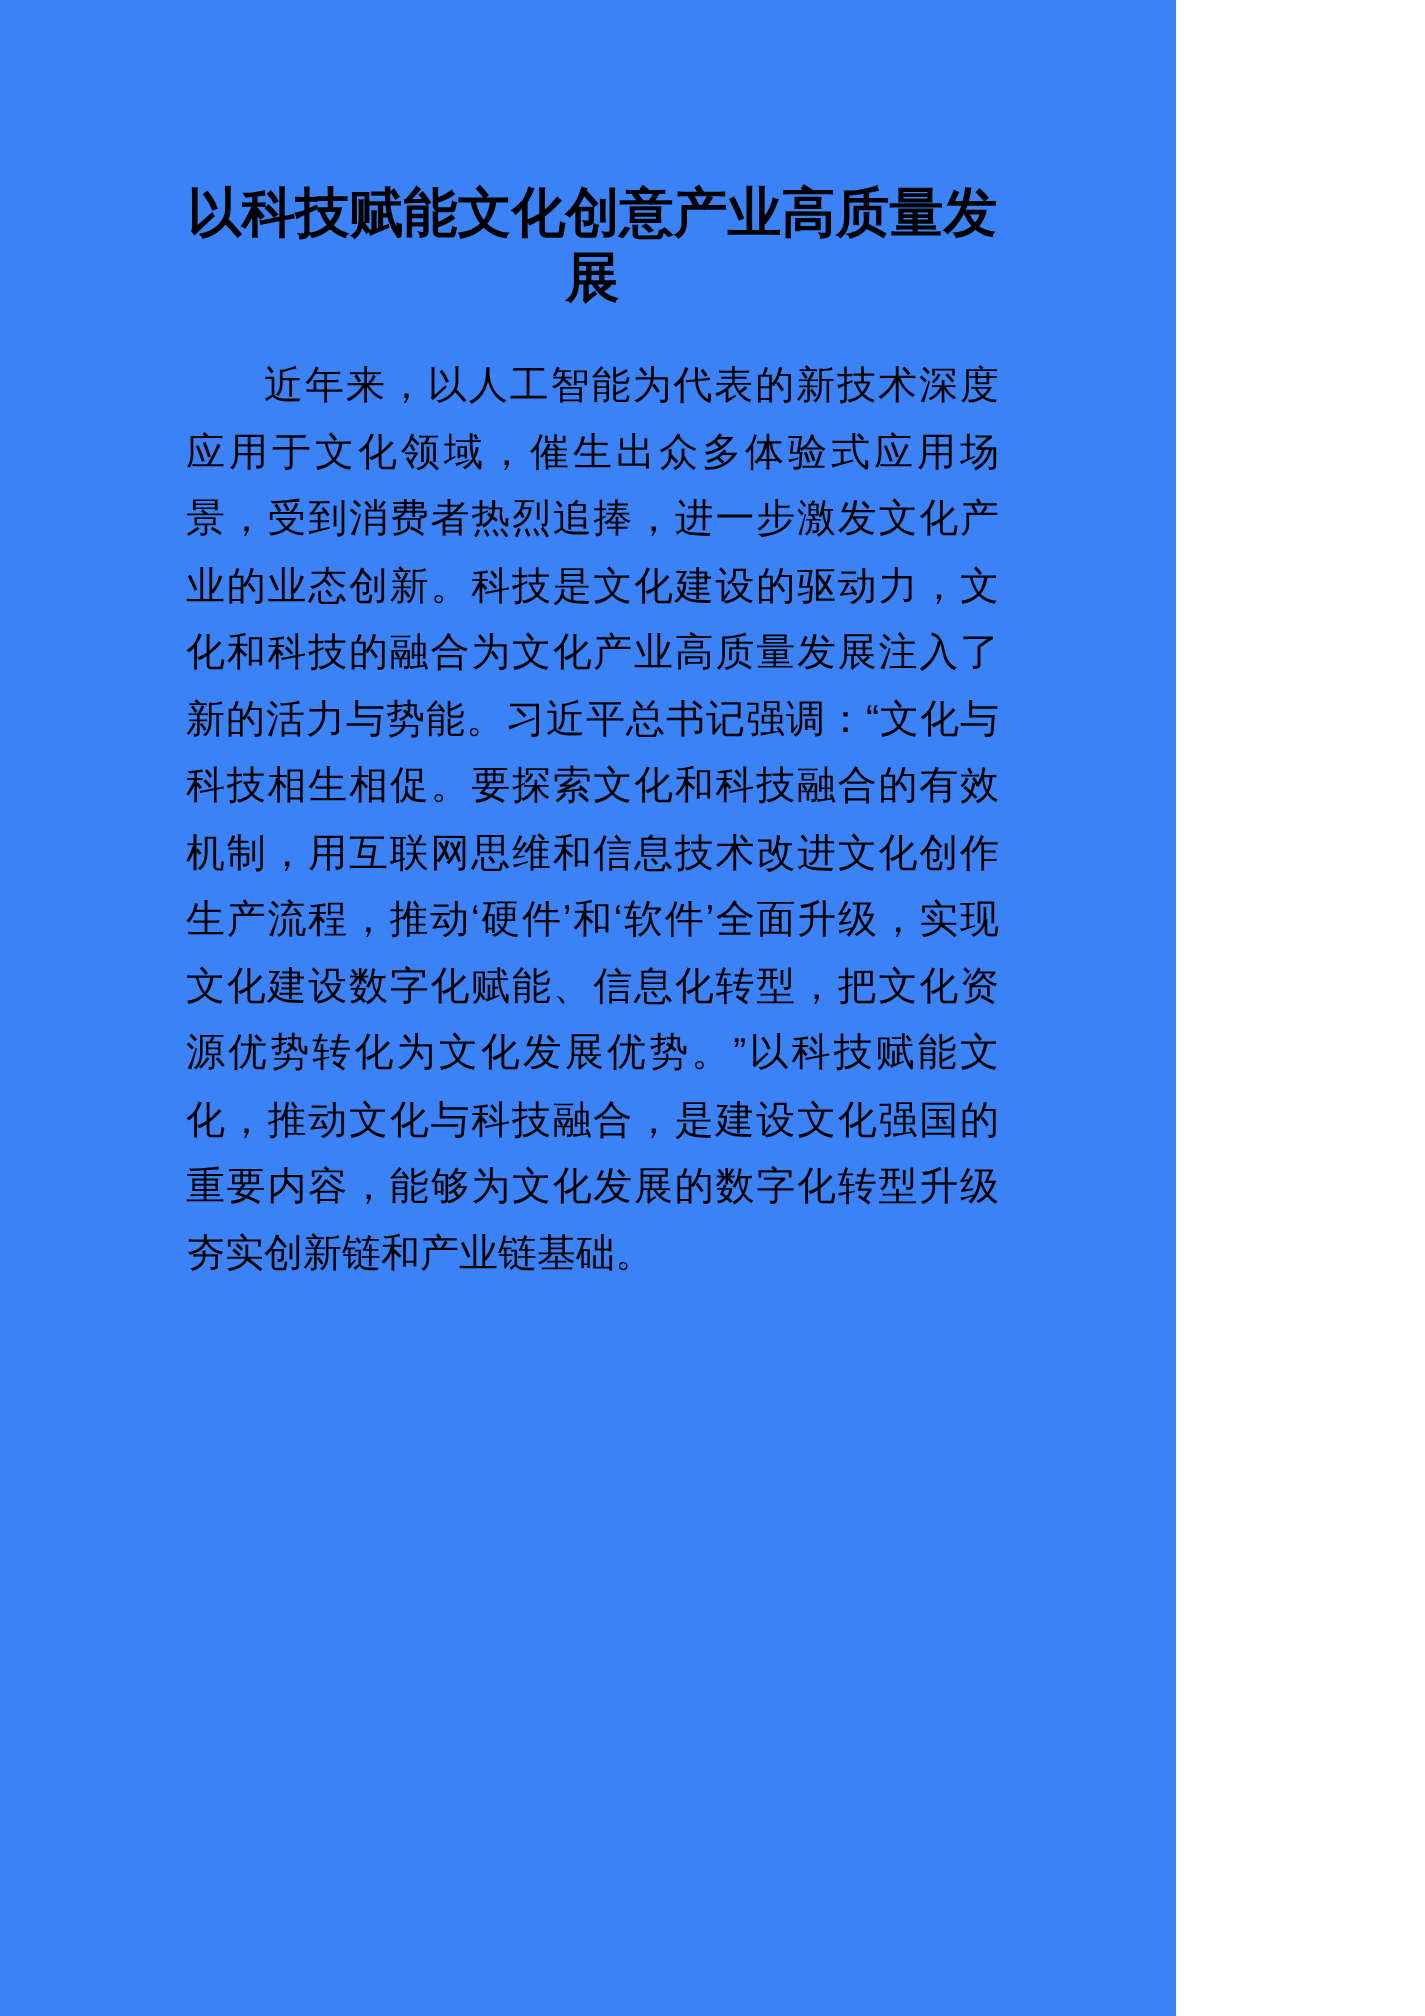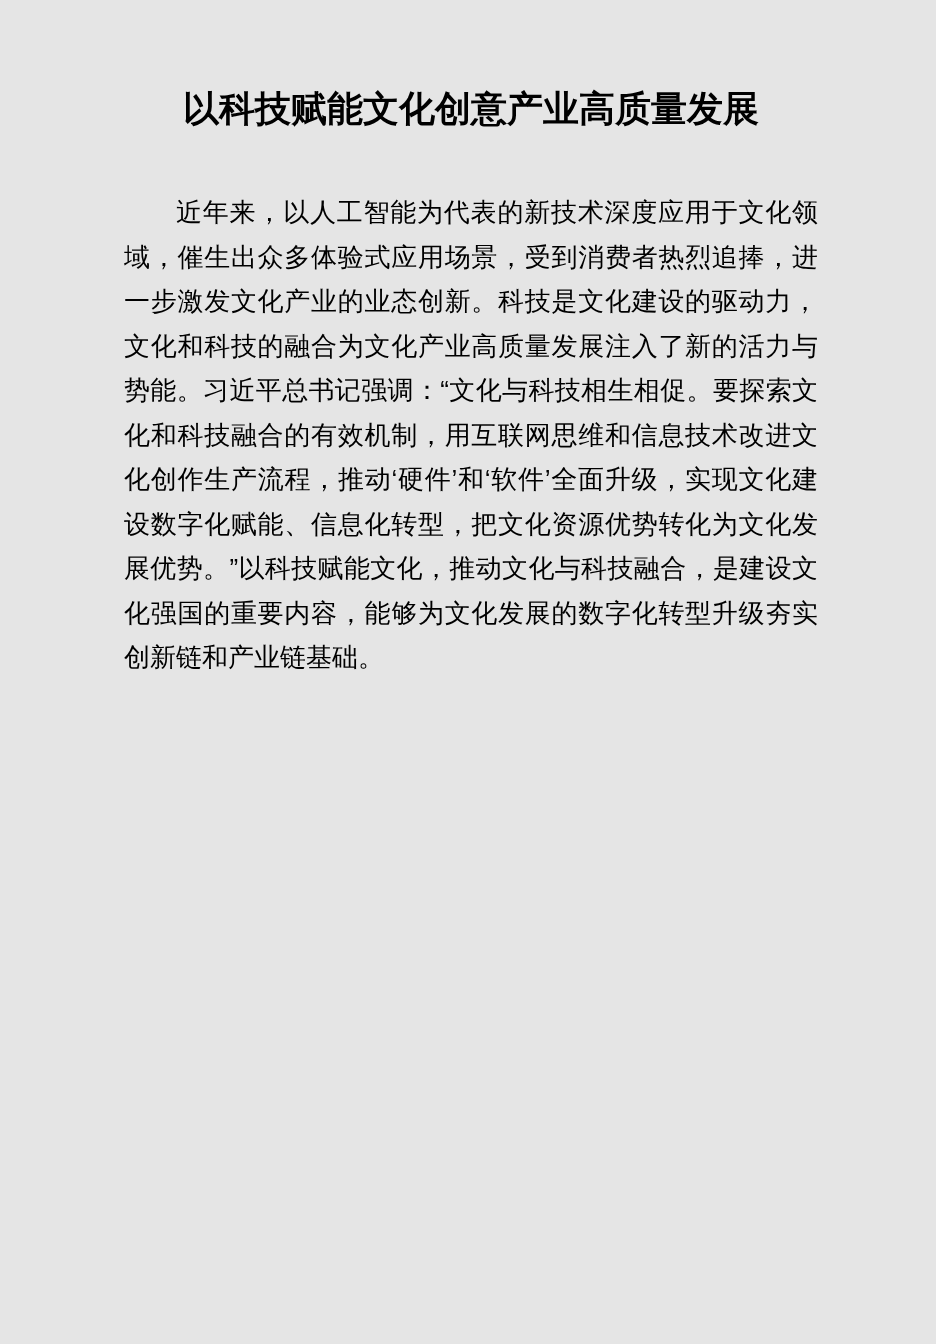--- a/index.html
+++ b/index.html
@@ -9,36 +9,36 @@
   }
   body {
     width: 950px;
     height: 1344px;
     font-family: "Liberation Sans", sans-serif;
     color: #000000;
     overflow: hidden;
   }
   .page {
     box-sizing: border-box;
-    width: 936px;
+    width: 784px;
     height: 1344px;
-    background: #e5e5e5;
-    padding: 87px 118px 0 124px;
+    background: #3b82f6;
+    padding: 120px 118px 0 124px;
   }
   .doc-title {
     margin: 0;
     font-size: 36px;
     line-height: 1.2;
     font-weight: 700;
     text-align: center;
     color: #000000;
     letter-spacing: 0px;
   }
   .doc-body {
-    margin-top: 60px;
+    margin-top: 28px;
   }
   .doc-para {
     margin: 0;
     font-size: 26px;
     line-height: 44.5px;
     font-weight: 400;
     color: #000000;
     text-align: justify;
     text-justify: inter-ideograph;
     text-indent: 2em;

